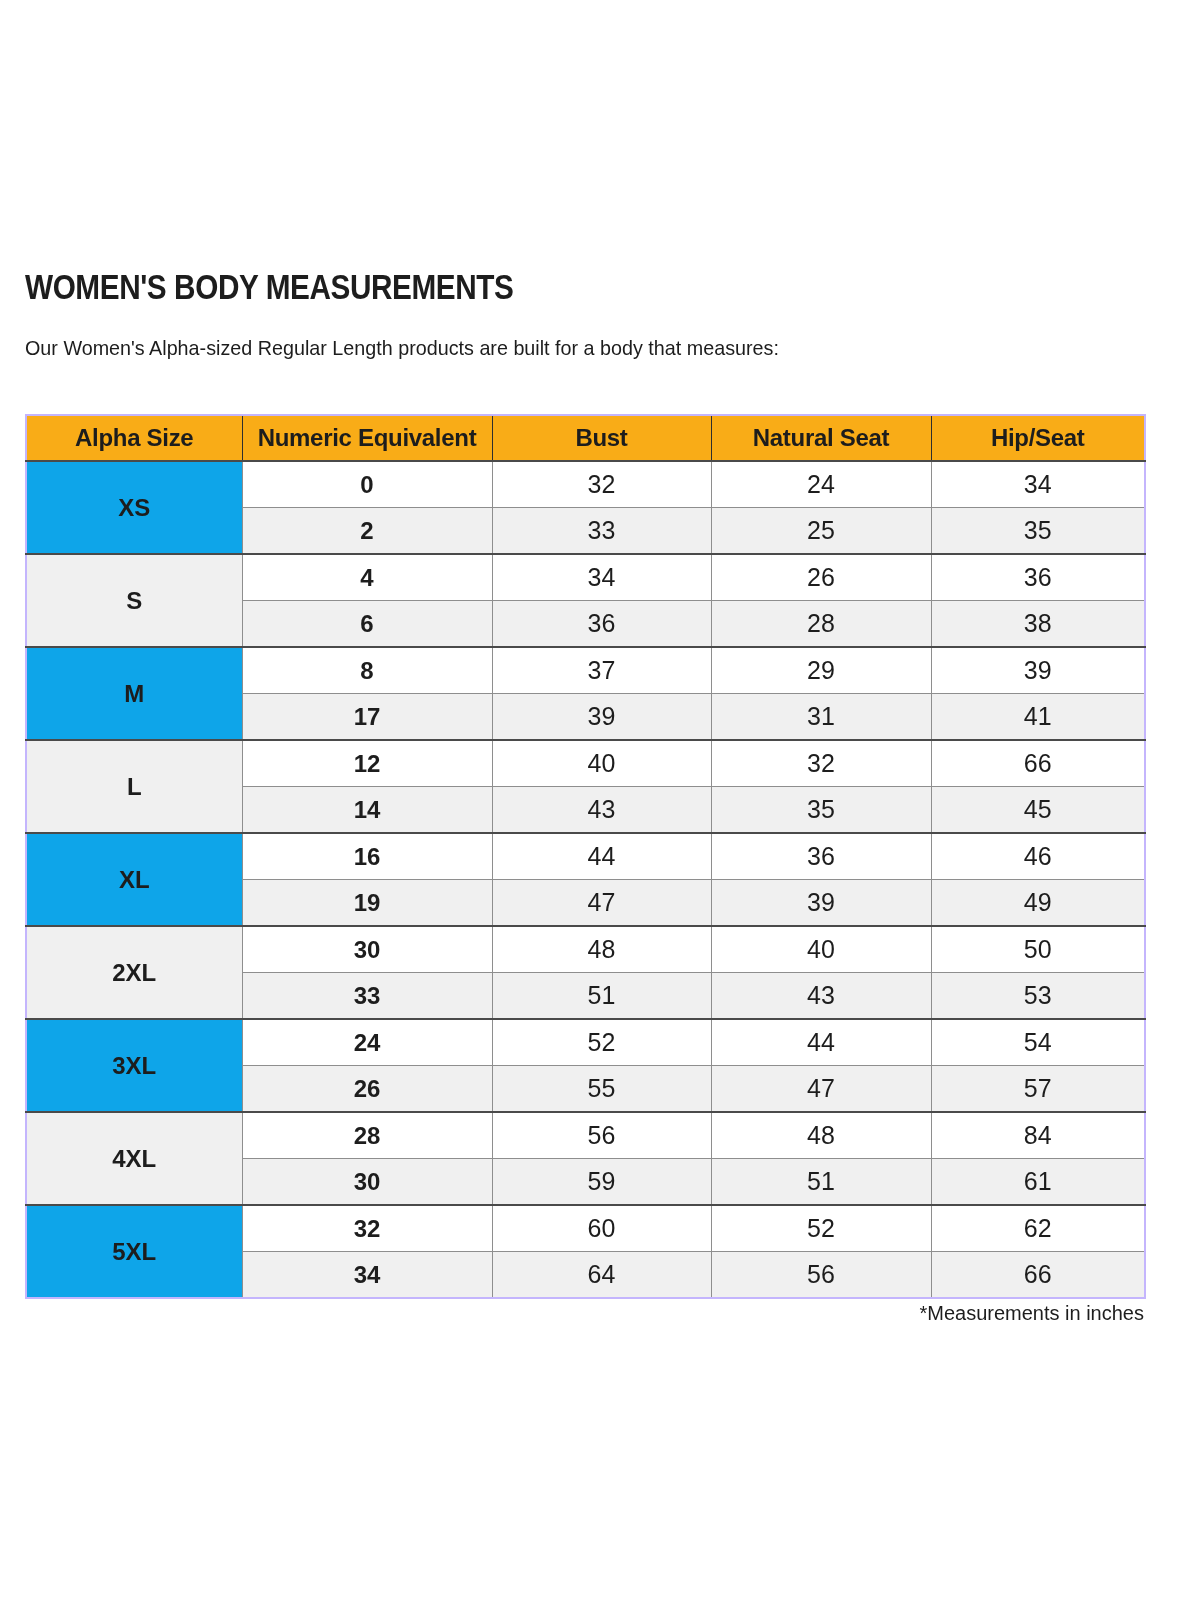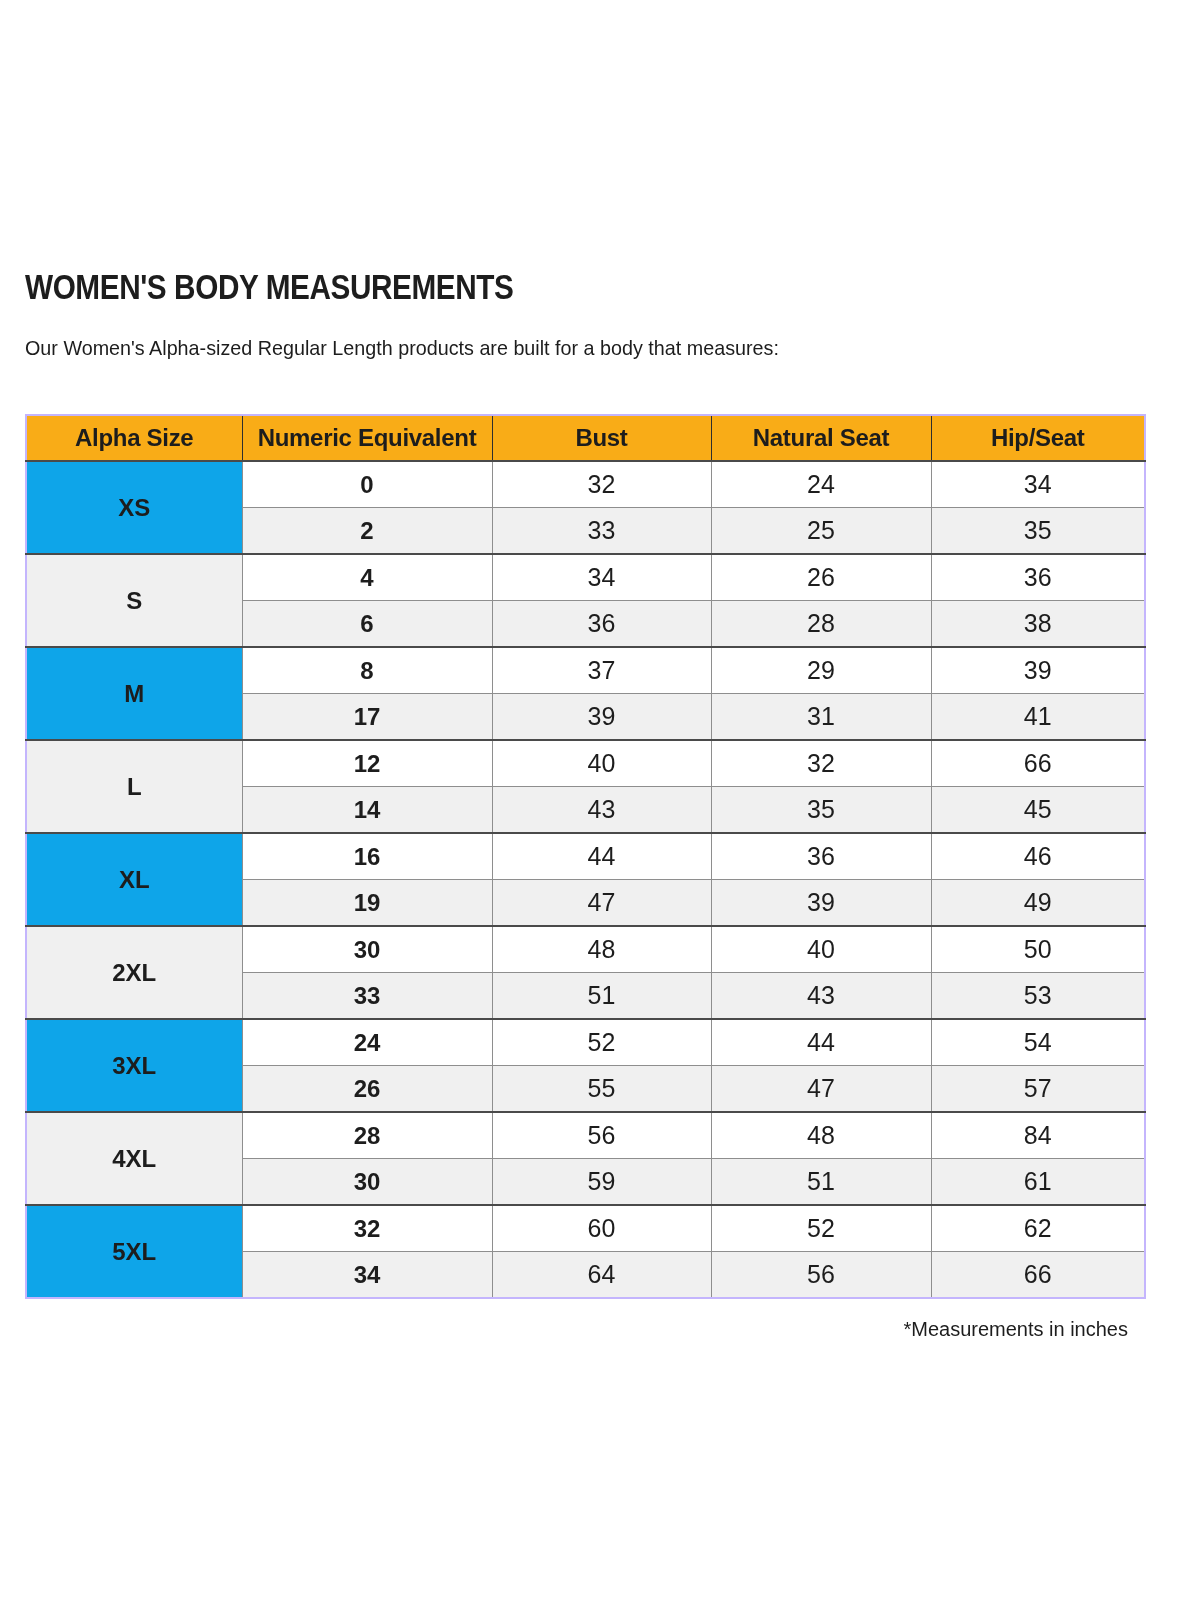--- a/index.html
+++ b/index.html
@@ -60,21 +60,21 @@
   .size-table tr.alt td{background:var(--alt-bg);}
   .size-table td.alpha{
     font-weight:700;font-size:24px;
     background:#0ea5e9;
   }
   .size-table td.alpha.alpha-alt{background:var(--alt-bg);}
   .size-table td.num{font-weight:700;font-size:24px;}
   .size-table tr.group-start td{border-top:2px solid #4A4A4A;}
   .footnote{
     position:absolute;top:1302px;right:56px;
-    margin:16px;
+    margin:0;
     font-size:20px;font-weight:400;
     white-space:nowrap;
   }
 </style>
 </head>
 <body>
 
 <h1 class="page-title">WOMEN'S BODY MEASUREMENTS</h1>
 
 <p class="intro-text">Our Women's Alpha-sized Regular Length products are built for a body that measures:</p>

